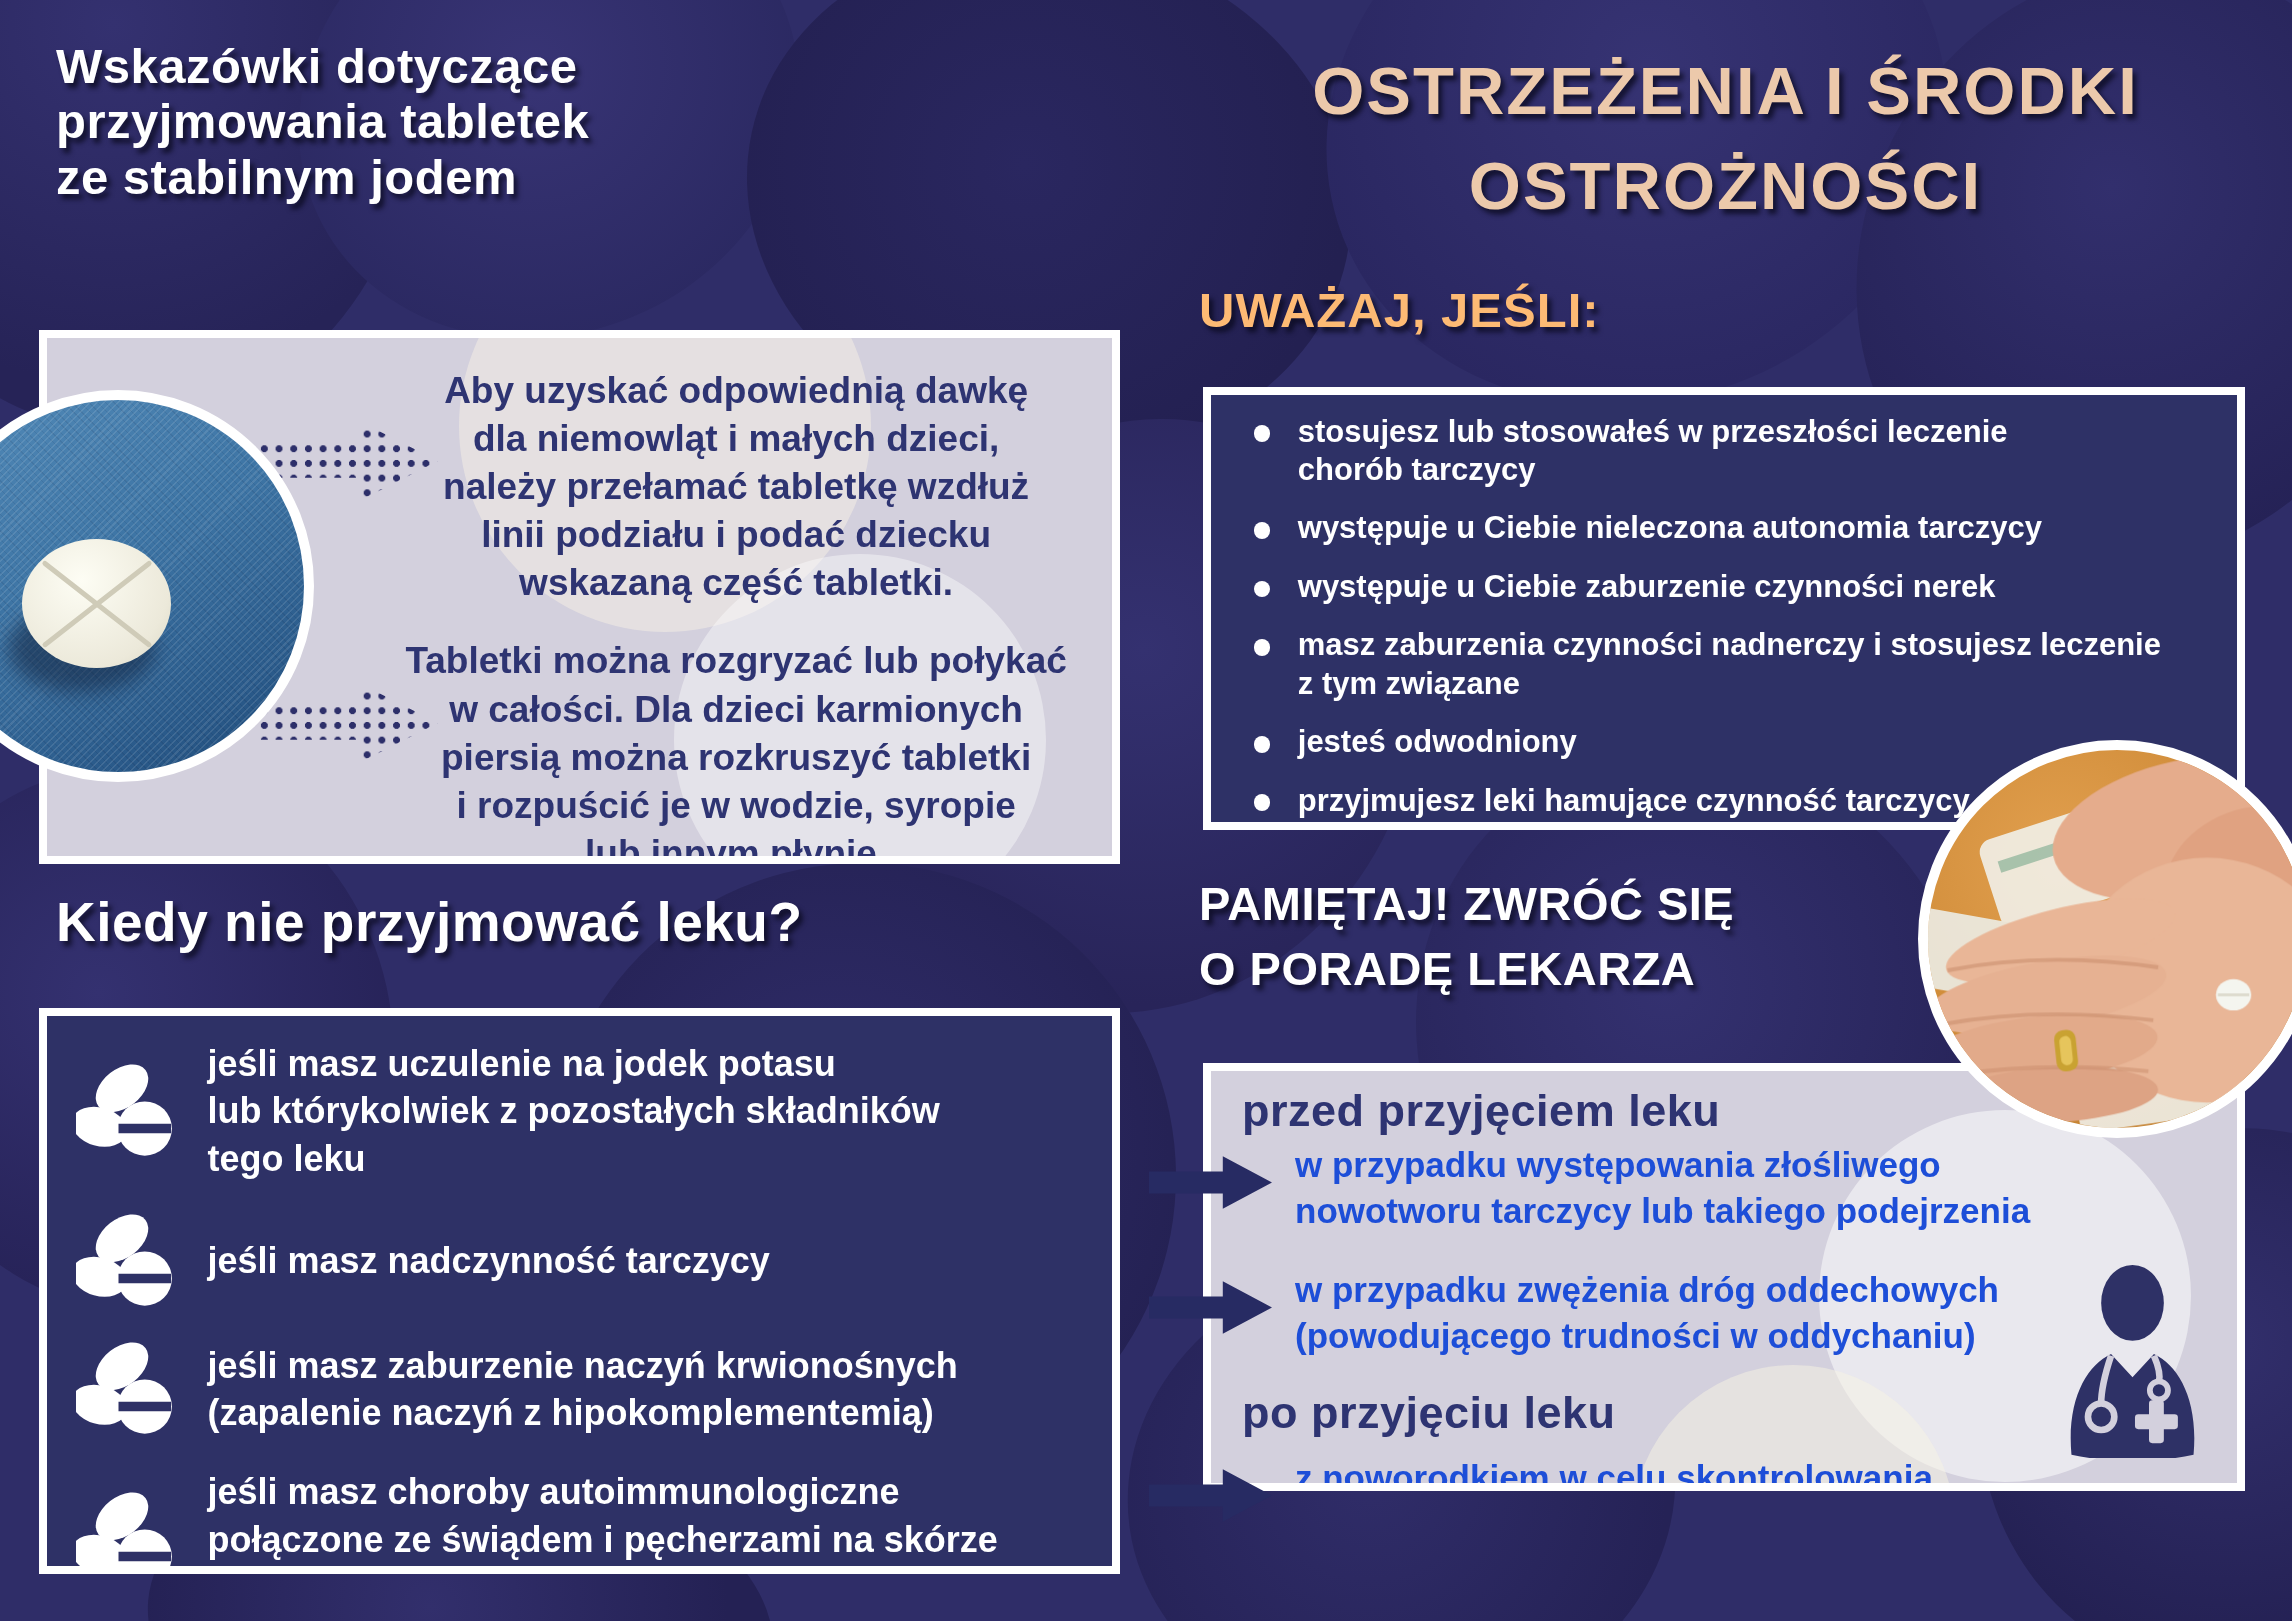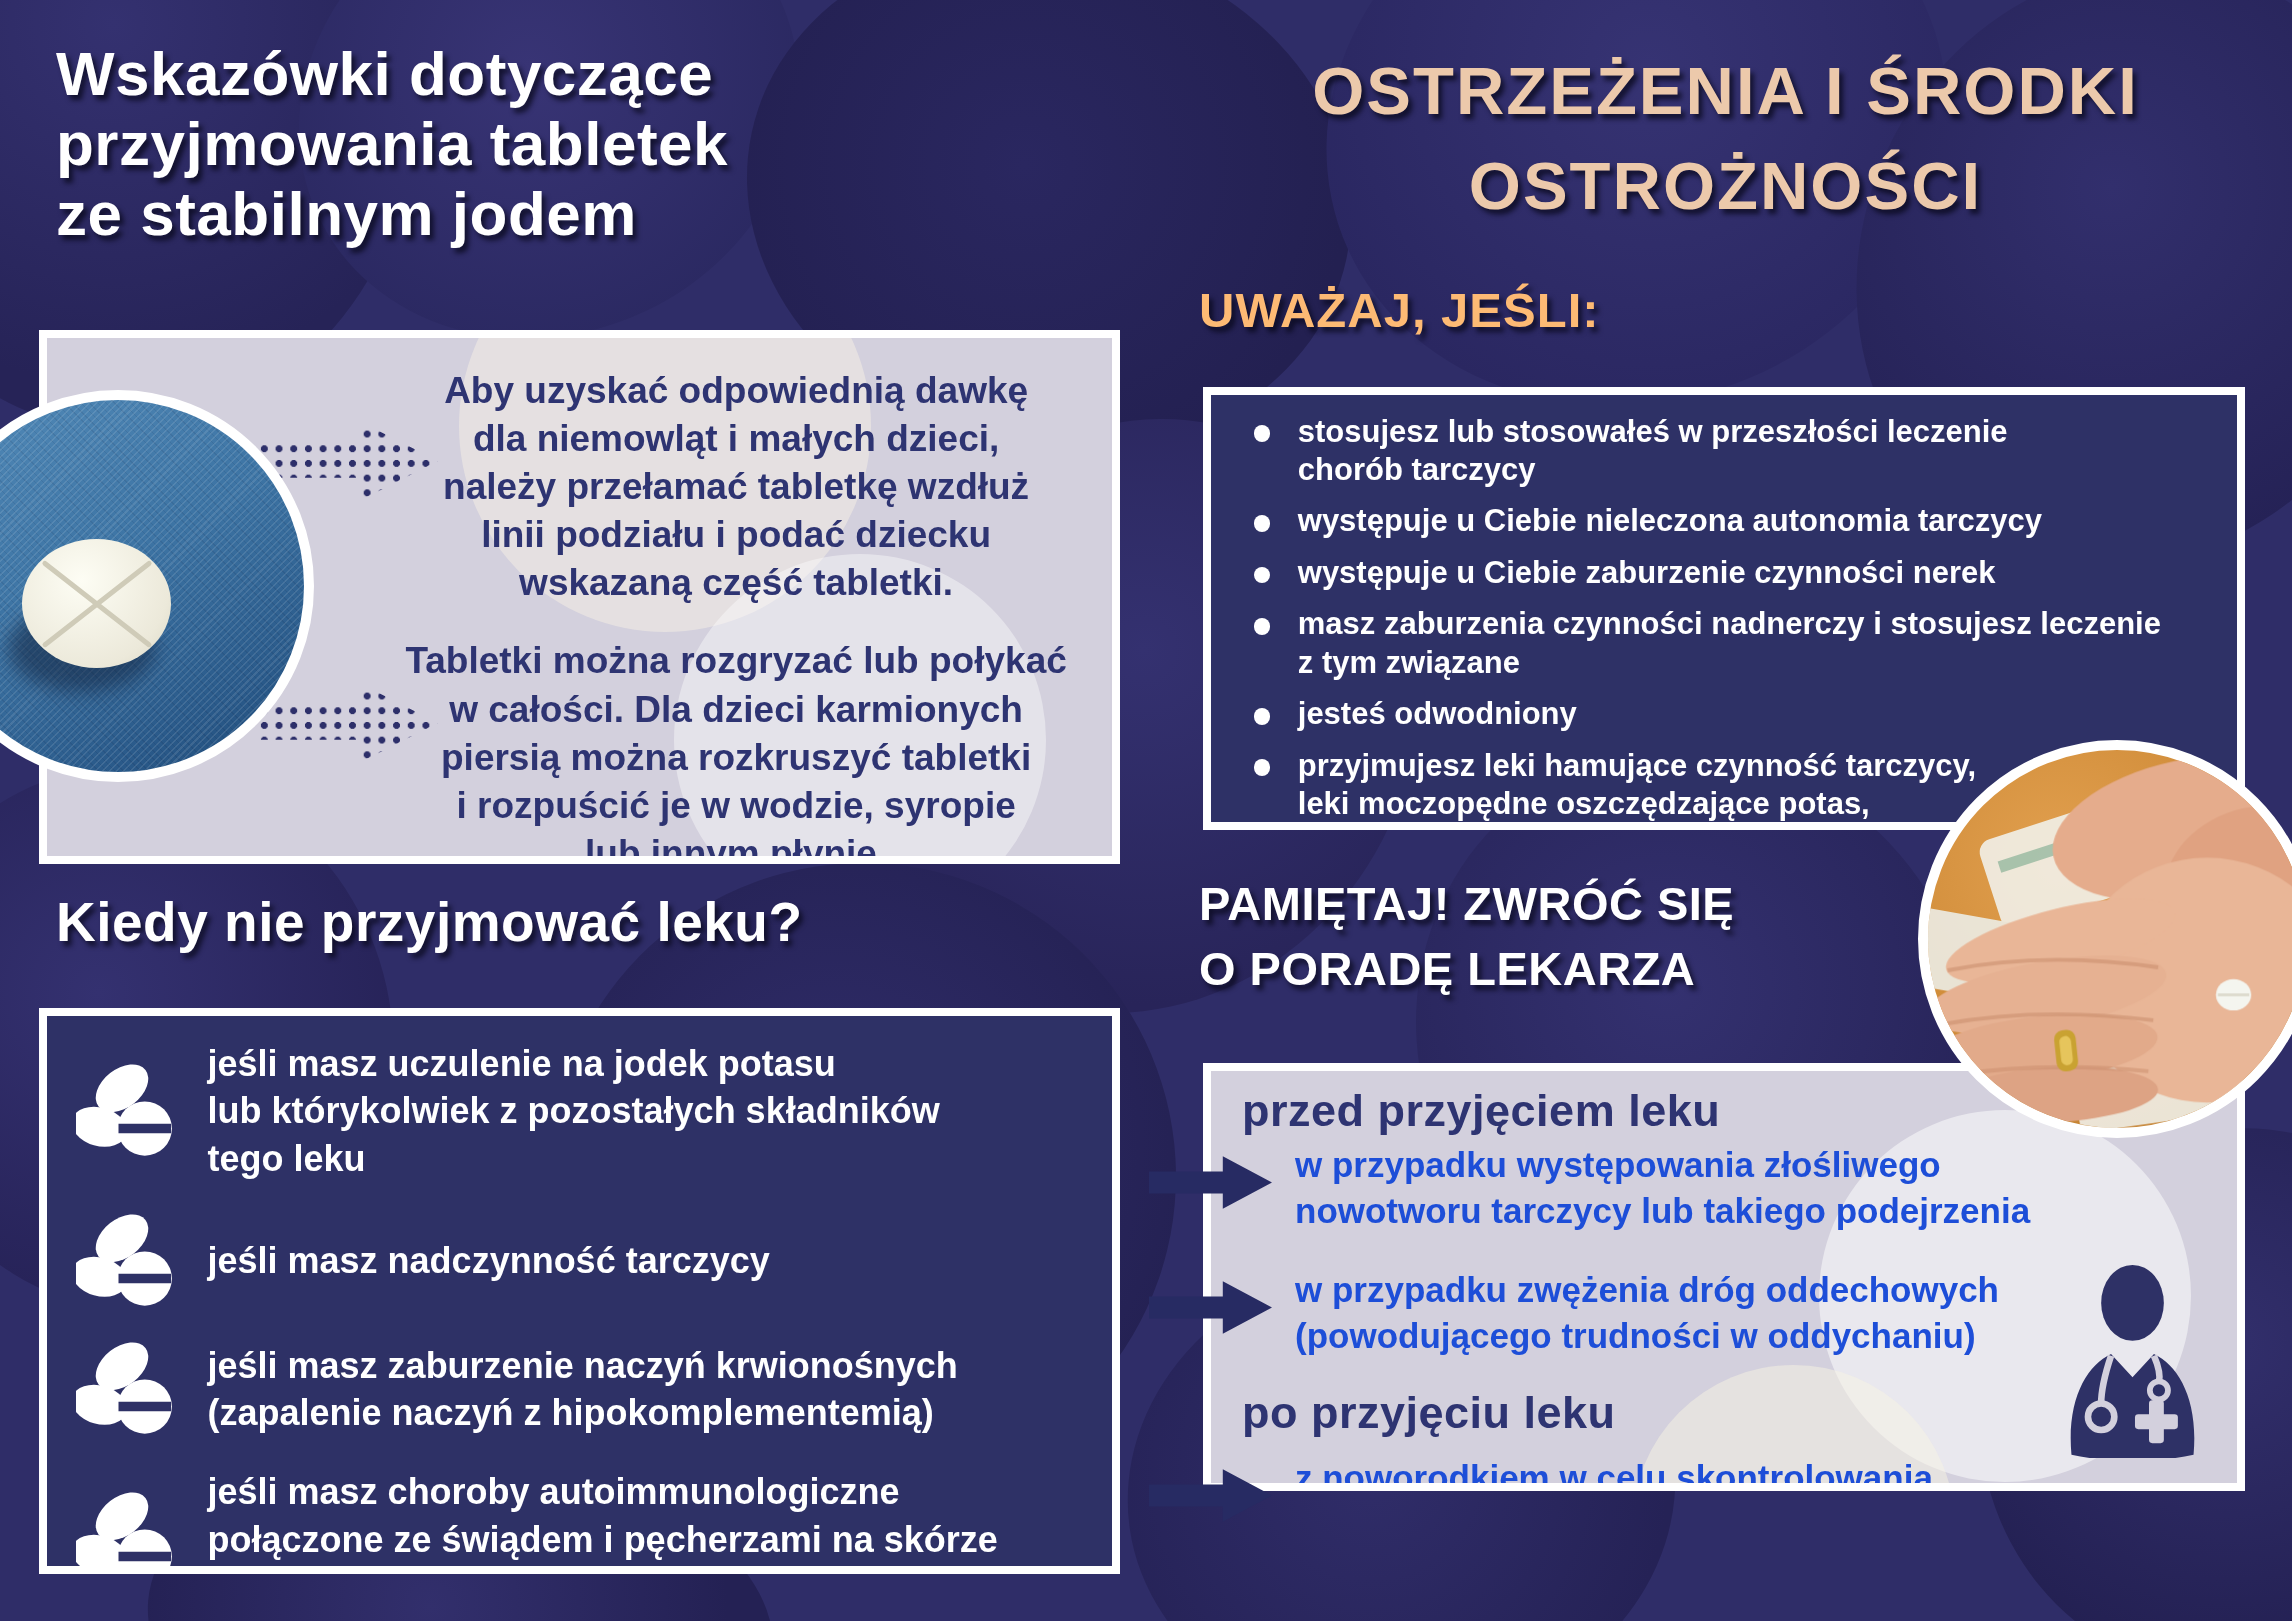--- a/index.html
+++ b/index.html
@@ -25,21 +25,21 @@
   .bp12{left:147px;top:1451px;width:627px;height:353px;background:radial-gradient(circle at 45% 45%,#322f6c,#242154 75%);transform:rotate(5deg);}
 
   
   .box{position:absolute;box-sizing:border-box;border:8.8px solid #ffffff;overflow:hidden;}
   .box.light{background:#d3d0dd;}
   .box.navy{background:#2e3166;}
   .lightdeco{position:absolute;border-radius:50%;}
 
   
   .h-shadow{text-shadow:3.9px 4.9px 4.9px rgba(5,5,22,.7);}
-  .left-title{position:absolute;left:56px;top:39px;margin:0;color:#fff;font-size:62px;line-height:1.13;letter-spacing:0.5px;white-space:pre-line;}
+  .left-title{position:absolute;left:56px;top:39px;margin:0;color:#fff;font-size:49px;line-height:1.13;letter-spacing:0.5px;white-space:pre-line;}
   .kiedy{position:absolute;left:56px;top:890px;margin:0;color:#fff;font-size:55px;letter-spacing:0.5px;}
   .right-title{position:absolute;left:1201px;top:43px;width:1049px;margin:0;text-align:center;color:#ecc9ab;font-size:67px;line-height:1.42;letter-spacing:2px;white-space:pre-line;}
   .uwazaj{position:absolute;left:1199px;top:282px;margin:0;color:#fdba74;font-size:49px;letter-spacing:1px;}
   .remember{position:absolute;left:1199px;top:872px;margin:0;color:#fff;font-size:47px;line-height:1.38;letter-spacing:0.5px;white-space:pre-line;}
 
   
   .infobox{left:39px;top:330px;width:1081px;height:534px;padding:29px 9.8px 15.7px 323px;display:flex;flex-direction:column;gap:30px;text-align:center;}
   .infobox p{margin:0;color:#2e3472;font-size:37px;line-height:1.3;white-space:pre-line;}
   .dot-arrow{position:absolute;width:181px;height:98px;z-index:5;
     background-image:radial-gradient(circle,#2d2f6a 3.1px,transparent 3.8px);
@@ -64,21 +64,21 @@
   .tablet::before{transform:translate(-50%,-50%) rotate(38deg);}
   .tablet::after{transform:translate(-50%,-50%) rotate(-38deg);}
 
   
   .contra{left:39px;top:1008px;width:1081px;height:566px;padding:23.5px 23.5px 15.7px 29px;display:flex;flex-direction:column;gap:30px;}
   .contra-item{display:flex;align-items:center;gap:25.5px;}
   .contra-item svg{flex:none;}
   .contra-item p{margin:0;color:#fff;font-size:36px;line-height:1.32;white-space:pre-line;}
 
   
-  .warnings{left:1203px;top:387px;width:1042px;height:443px;padding:17.6px 13.7px 9.8px 13.7px;display:flex;flex-direction:column;gap:13px;}
+  .warnings{left:1203px;top:387px;width:1042px;height:443px;padding:17.6px 13.7px 9.8px 13.7px;display:flex;flex-direction:column;gap:20px;}
   .warn-item{display:flex;gap:27.4px;}
   .bdot{flex:none;width:16.7px;height:16.7px;border-radius:50%;background:#fff;margin:12.7px 0 0 29px;}
   .warn-item p{margin:0;color:#fff;font-size:31px;line-height:1.24;white-space:pre-line;}
 
   
   .advice{left:1203px;top:1063px;width:1042px;height:428px;padding-left:17px;}
   .advice h3{position:absolute;margin:0;color:#2e3472;font-size:45px;letter-spacing:0.5px;}
   .adv-before{left:31px;top:13.7px;}
   .adv-after{left:31px;top:316px;}
   .advice .item{position:absolute;margin:0;color:#1d4ed8;font-size:35px;line-height:1.3;white-space:pre-line;}

